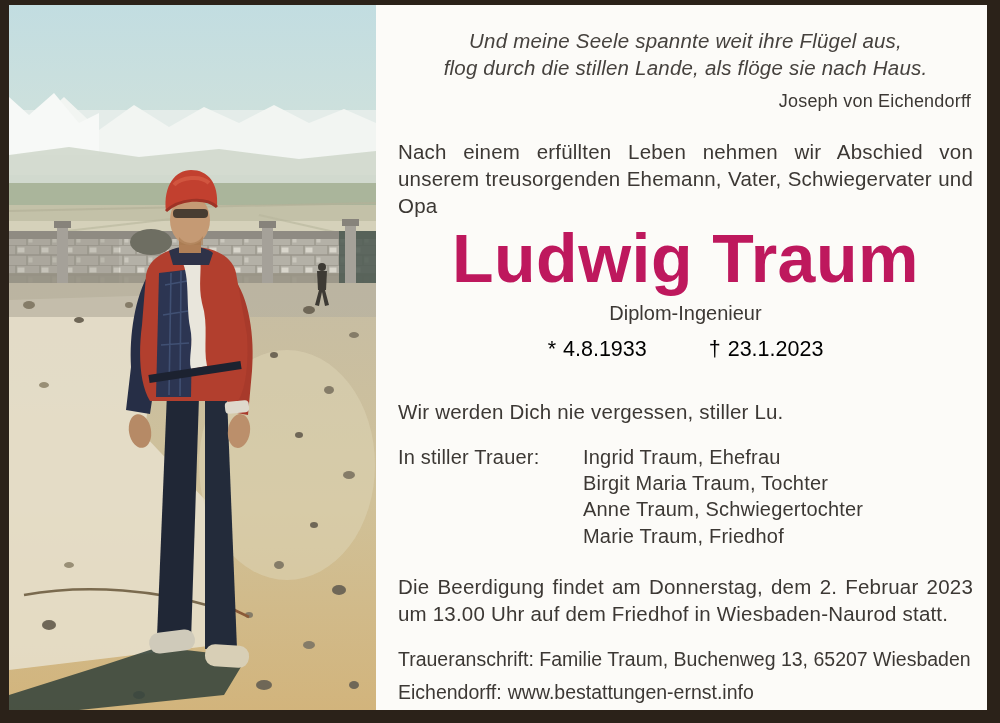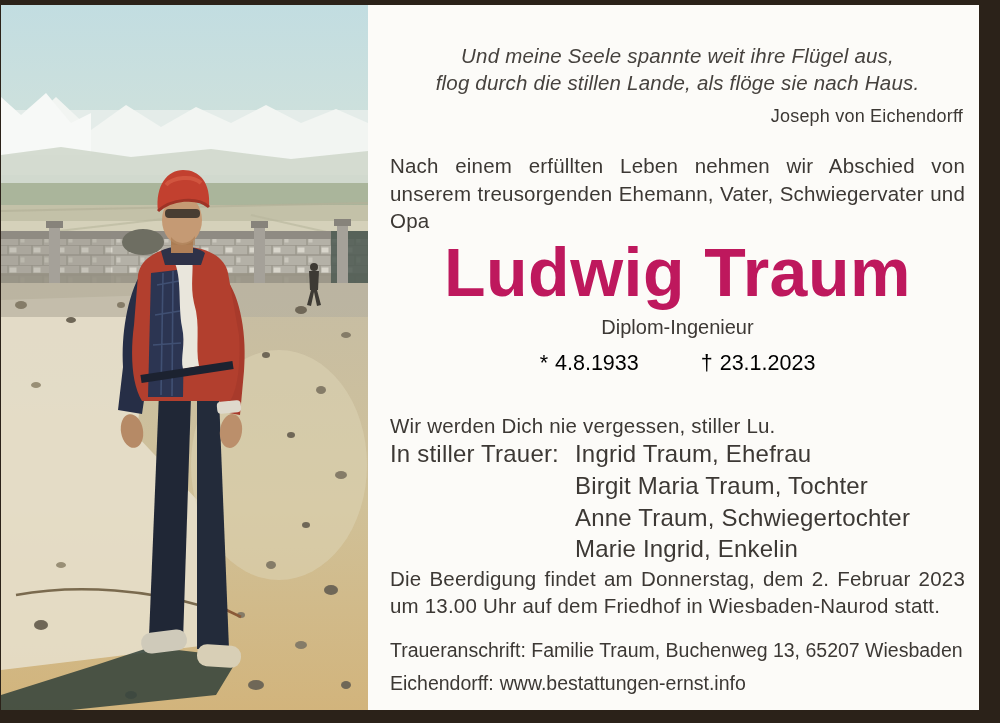--- a/index.html
+++ b/index.html
@@ -4,25 +4,24 @@
 <style>
   html,body{margin:0;padding:0;background:#efefef;}
   .frame{
     position:relative;
     width:1000px;height:723px;
     background:#2b2219;
     font-family:"Liberation Sans",sans-serif;
     overflow:hidden;
   }
   .inner{
-    position:absolute;left:1px;top:5px;
+    position:absolute;left:9px;top:5px;
     width:978px;height:705px;
     background:#fcfbf8;
     display:flex;
-    align-items:center;
   }
   .photo{width:367px;height:705px;flex:none;background:#cfc6ab;}
   .photo svg{display:block;width:100%;height:100%;}
   .text-col{
     flex:1;min-width:0;
     padding:22px 14px 0 22px;
     color:#3c3834;
     box-sizing:border-box;
   }
   .quote{
@@ -66,28 +65,29 @@
     font-size:21.5px;
     color:#000000;
   }
   .dates .sym{margin-right:7px;}
   .farewell{
     margin-top:38px;
     font-size:20.5px;
     letter-spacing:.2px;
   }
   .trauer{
+    margin-top:20px;
     display:flex;
-    font-size:24px;line-height:1.32;
+    font-size:20px;line-height:1.32;
     letter-spacing:.2px;
   }
   .trauer-label{width:185px;flex:none;}
   .mourners div{white-space:nowrap;}
   .funeral{
-    margin-top:0;
+    margin-top:24px;
     font-size:20.5px;line-height:1.33;
     text-align:justify;
     letter-spacing:.2px;
   }
   .address{
     margin-top:20px;
     font-size:19.5px;
     white-space:nowrap;
   }
   .portal{
@@ -261,21 +261,21 @@
       </div>
 
       <div class="farewell">Wir werden Dich nie vergessen, stiller Lu.</div>
 
       <div class="trauer">
         <div class="trauer-label">In stiller Trauer:</div>
         <div class="mourners">
           <div>Ingrid Traum, Ehefrau</div>
           <div>Birgit Maria Traum, Tochter</div>
           <div>Anne Traum, Schwiegertochter</div>
-          <div>Marie Ingrid, Enkelin</div>
+          <div>Marie Traum, Friedhof</div>
         </div>
       </div>
 
       <div class="funeral">Die Beerdigung findet am Donnerstag, dem 2. Februar 2023 um 13.00 Uhr auf dem Friedhof in Wiesbaden-Naurod statt.</div>
 
       <div class="address">Traueranschrift: Familie Traum, Buchenweg 13, 65207 Wiesbaden</div>
 
       <div class="portal">
         <span>Eichendorff:</span><span class="url">www.bestattungen-ernst.info</span>
       </div>

